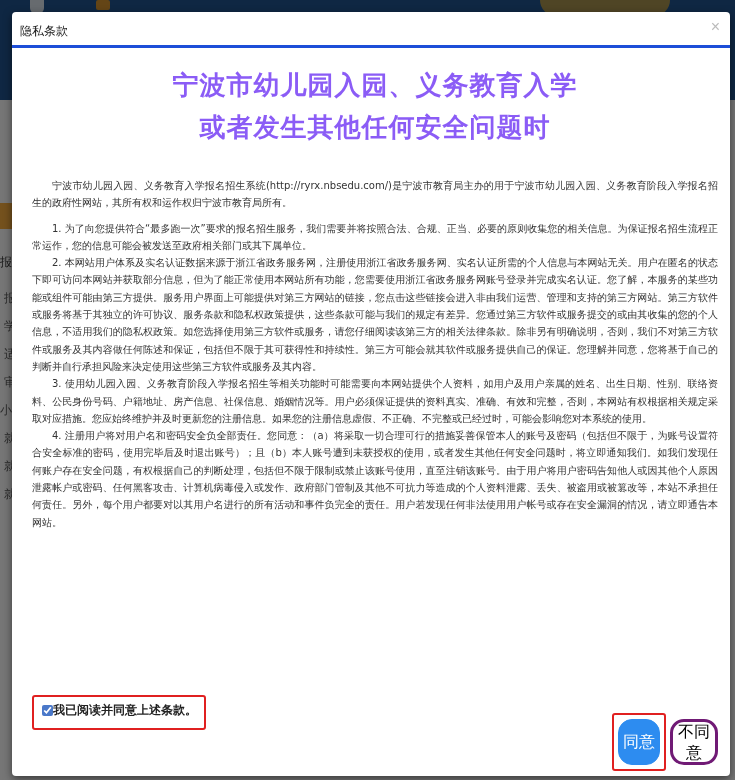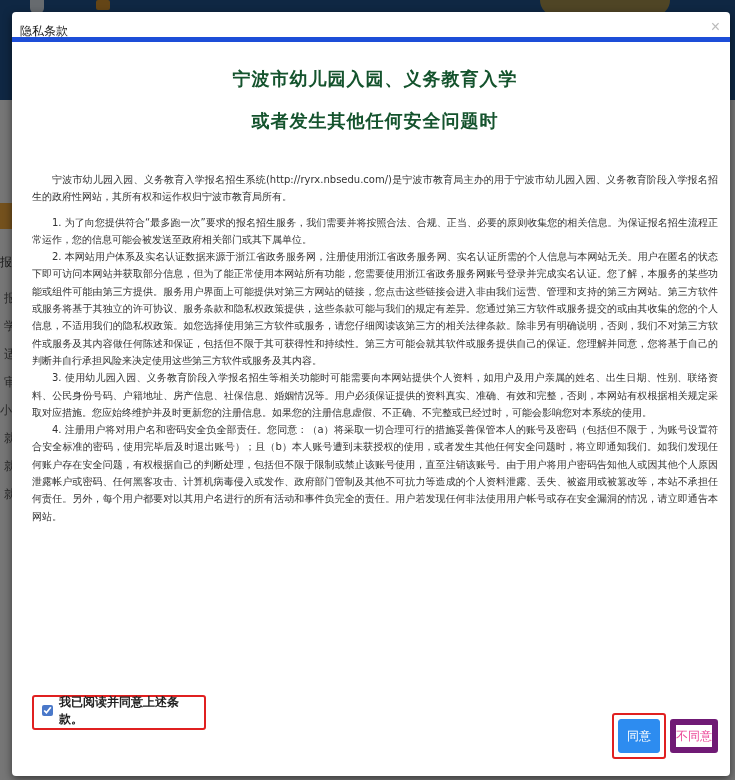--- a/index.html
+++ b/index.html
@@ -24,56 +24,56 @@
     .bg-side-item { position:absolute; left:4px; font-size:12px; color:#555; }
     .overlay { position:absolute; inset:0; background: rgba(0,0,0,0.5); }
 
     
     .modal {
       position: absolute; left: 12px; top: 12px; width: 718px; height: 764px;
       background: #fff; border-radius: 4px;
       box-shadow: 0 3px 9px rgba(0,0,0,.5);
     }
     .modal-header {
-      height: 30px; border-bottom: 5px solid #1d4ed8;
+      height: 36px; border-bottom: 3px solid #1d4ed8;
       position: relative; padding: 8px 0 12px 8px;
     }
     .modal-title { font-size: 12px; color: #222; font-family: "Liberation Sans", sans-serif; }
     .modal-close {
       position: absolute; right: 10px; top: 7px; font-size: 16px; color: #bbb;
       background: none; border: none; cursor: pointer; line-height: 1;
     }
     .modal-body { padding: 0 12px 0 20px; }
     .doc-title {
-      text-align: center; font-weight: bold; color: #14532d;
-      font-size: 18px; line-height: 42px; padding-top: 16px;
+      text-align: center; font-weight: bold; color: #8b5cf6;
+      font-size: 26px; line-height: 42px; padding-top: 16px;
       font-family: "DejaVu Sans", sans-serif; letter-spacing: 1px;
     }
     .doc-title div:first-child { margin-bottom: 0; }
     .doc-content { margin-top: 29px; font-size: 10px; color: #333; line-height: 17.3px; text-align: justify; }
     .doc-content p { text-indent: 2em; }
     .doc-content p.spaced { margin-bottom: 8px; }
     .agree-box {
       position: absolute; left: 20px; top: 683px;
       border: 2px solid #e02020; border-radius: 3px;
-      padding: 5px 6px 9px 8px; display: flex; align-items: center; gap: 6px;
+      padding: 5px 6px 9px 8px; display: flex; align-items: center; 
       width: 174px; height: 35px;
     }
     .agree-box input { width: 11px; height: 11px; margin: 0; accent-color: #4a78c9; }
     .agree-label { font-size: 12px; font-weight: bold; color: #222; }
     .footer-btns { position: absolute; right: 12px; top: 701px; display: flex; align-items: center; }
     .agree-btn-wrap {
       border: 2px solid #e02020; border-radius: 3px; padding: 4px; margin-right: 4px;
     }
     .btn {
-      height: 34px; font-size: 12px; border-radius: 3px; cursor: pointer;
+      height: 46px; font-size: 16px; border-radius: 14px; cursor: pointer;
       font-family: "DejaVu Sans", sans-serif;
     }
     .btn-primary { width: 42px; background: #2d8cf0; color: #fff; border: 1px solid #2d8cf0; }
-    .btn-default { width: 48px; background: #fff; color: #ec4899; border: 6px solid #701a75; }
+    .btn-default { width: 48px; background: #fff; color: #000000; border: 3px solid #701a75; }
   </style>
 </head>
 <body>
 
 <div class="bg-page">
   <div class="bg-header">
     <div class="deco1"></div>
     <div class="deco2"></div>
     <div class="deco3"></div>
   </div>

